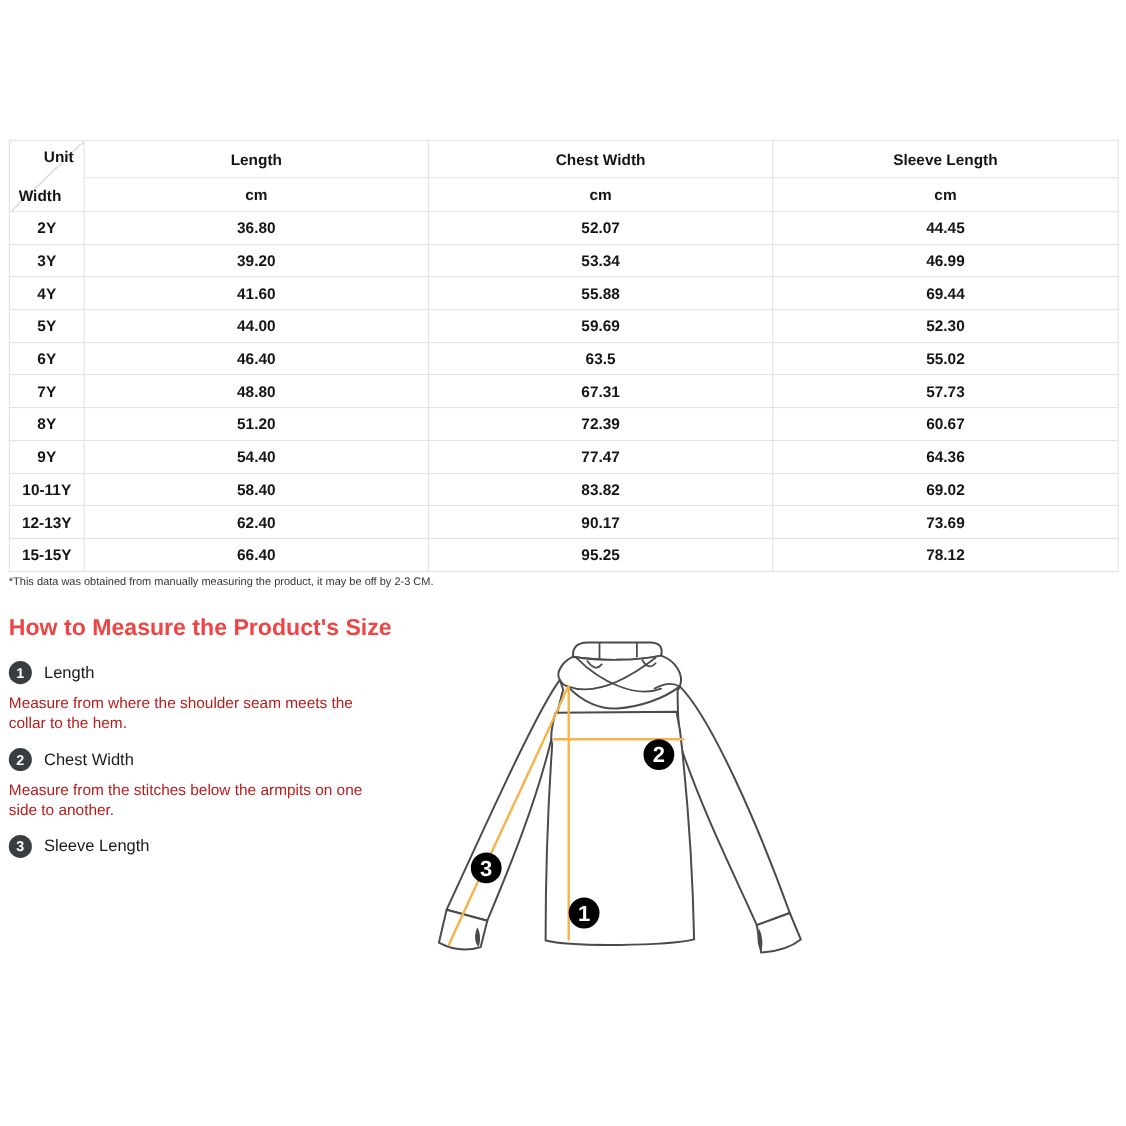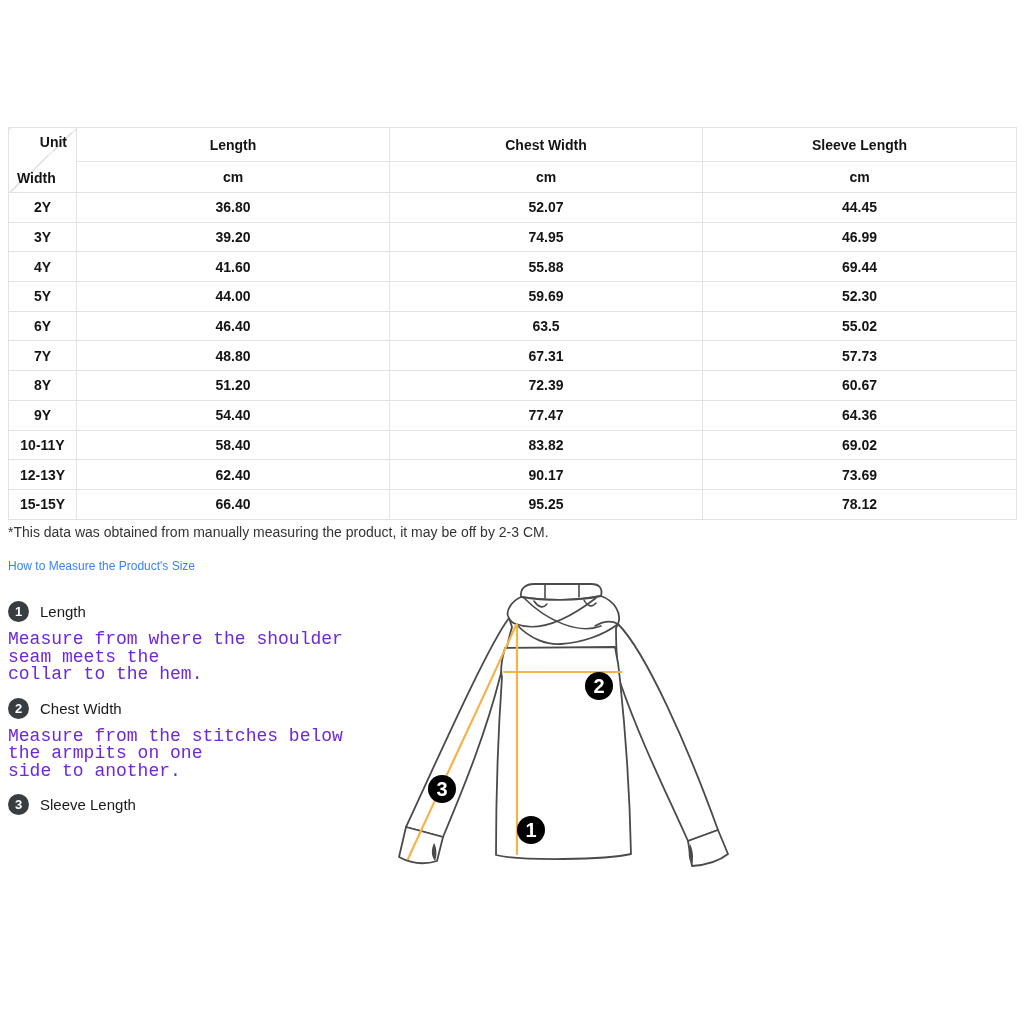--- a/index.html
+++ b/index.html
@@ -21,36 +21,35 @@
   .size-table tbody td { height:29.7px; }
   th.corner-cell {
     position:relative;
     background-image:linear-gradient(to bottom right,
       transparent 49.4%, #d9d9d9 49.4%, #d9d9d9 50.8%, transparent 50.8%);
   }
   .corner-top { position:absolute; top:6px; right:9px; }
   .corner-bottom { position:absolute; bottom:6px; left:8px; }
 
   
-  .footnote { position:absolute; left:8px; top:524px; font-size:14px; color:#333333; }
-  .howto-title { position:absolute; left:8px; top:559px; font-size:12px; font-weight:400; color:#3b82f6; }
+  .footnote { position:absolute; left:8px; top:524px; font-size:10px; color:#333333; }
+  .howto-title { position:absolute; left:8px; top:559px; font-size:21px; font-weight:700; color:#ef4444; }
 
   
   .howto-list { position:absolute; left:8px; top:601px; width:378px; }
   .howto-item .item-header { display:flex; align-items:center; height:21px; }
   .num-badge {
     width:21px; height:21px; border-radius:50%; background:#383d42; color:#ffffff;
     font-size:13px; font-weight:700; display:flex; align-items:center; justify-content:center;
     flex:0 0 21px;
   }
   .item-label { margin-left:11px; font-size:15px; color:#1a1a1a; }
   .item-desc {
-    margin:9px 0 14px 0; font-size:18px; line-height:17.5px; color:#6d28d9;
+    margin:9px 0 14px 0; font-size:14px; line-height:17.5px; color:#b91c1c;
     white-space:pre-line;
-    font-family:Liberation Mono, monospace;
   }
 
   
   .hoodie-svg { position:absolute; left:388px; top:582px; width:360px; height:295px; }
   .outline { fill:#ffffff; stroke:#4a4a4a; stroke-width:1.8; stroke-linecap:round; stroke-linejoin:round; }
   .detail  { fill:none; stroke:#4a4a4a; stroke-width:1.6; stroke-linecap:round; stroke-linejoin:round; }
   .thumb   { fill:#4a4a4a; stroke:none; }
   .measure { fill:none; stroke:#F5B44B; stroke-width:2.2; stroke-linecap:round; }
   .marker-circle { fill:#000000; }
   .marker-num { fill:#ffffff; font-family:"Liberation Sans", sans-serif; font-size:20px; font-weight:bold; text-anchor:middle; }
@@ -86,21 +85,21 @@
     <tbody>
         <tr>
       <td>2Y</td>
       <td>36.80</td>
       <td>52.07</td>
       <td>44.45</td>
     </tr>
         <tr>
       <td>3Y</td>
       <td>39.20</td>
-      <td>74.95</td>
+      <td>53.34</td>
       <td>46.99</td>
     </tr>
         <tr>
       <td>4Y</td>
       <td>41.60</td>
       <td>55.88</td>
       <td>69.44</td>
     </tr>
         <tr>
       <td>5Y</td>

